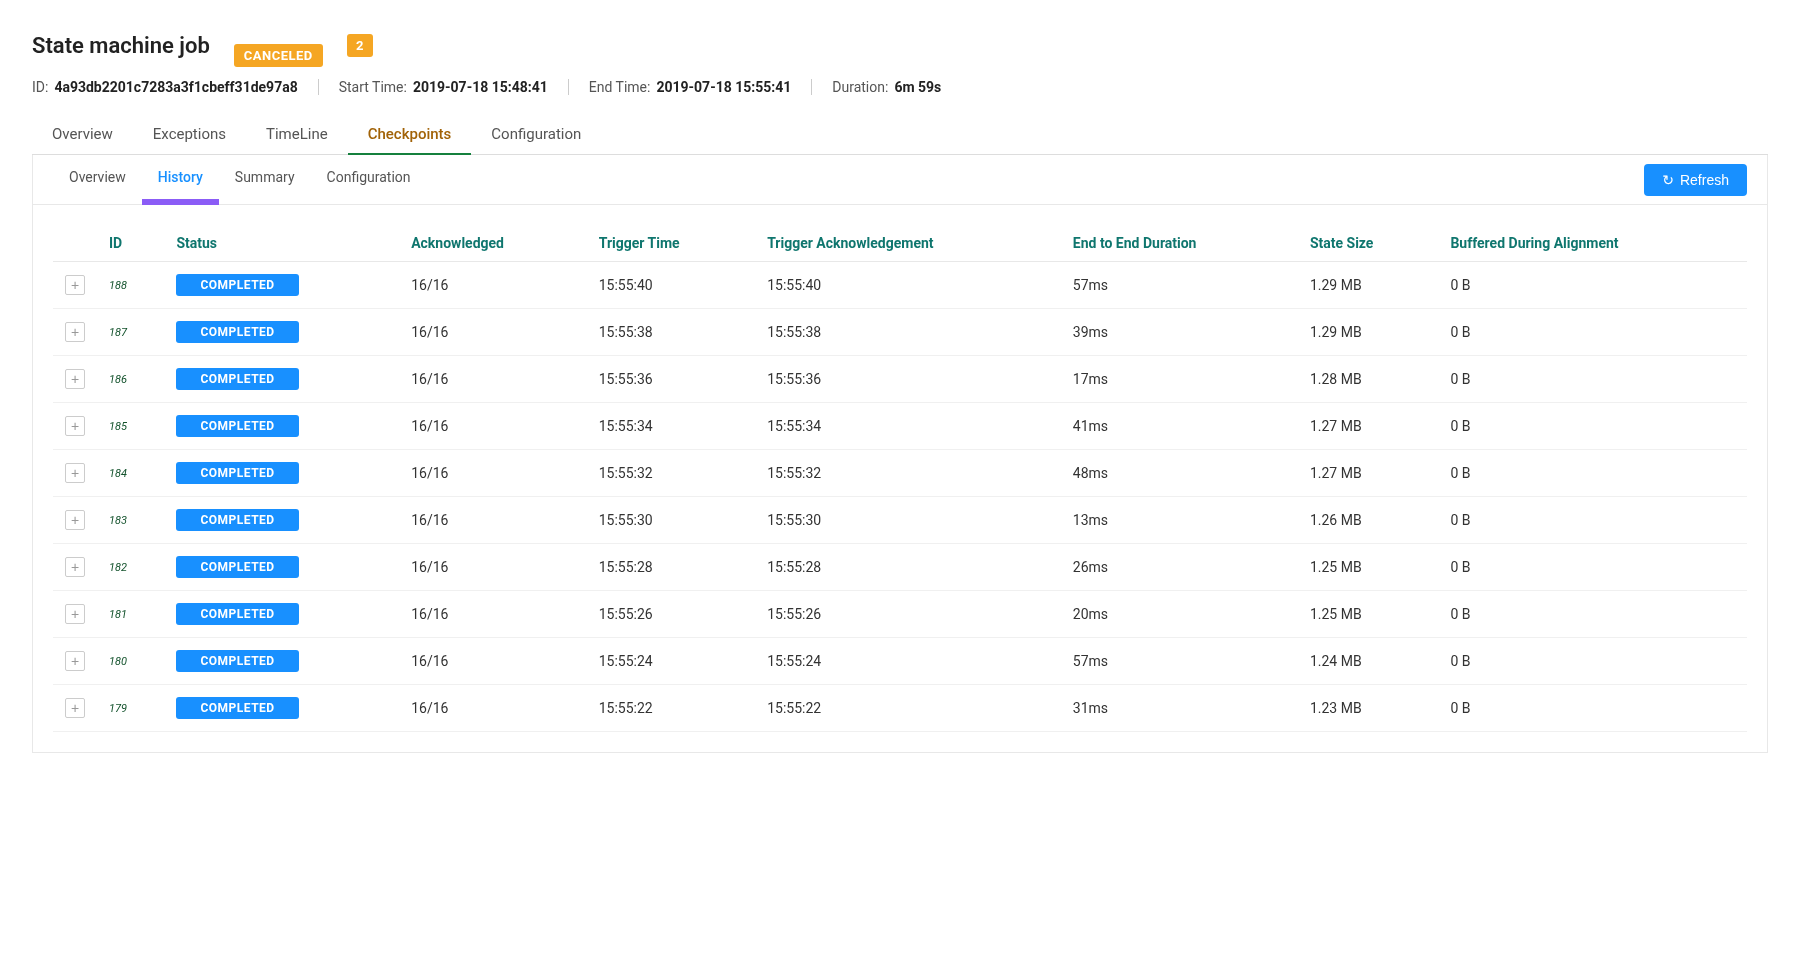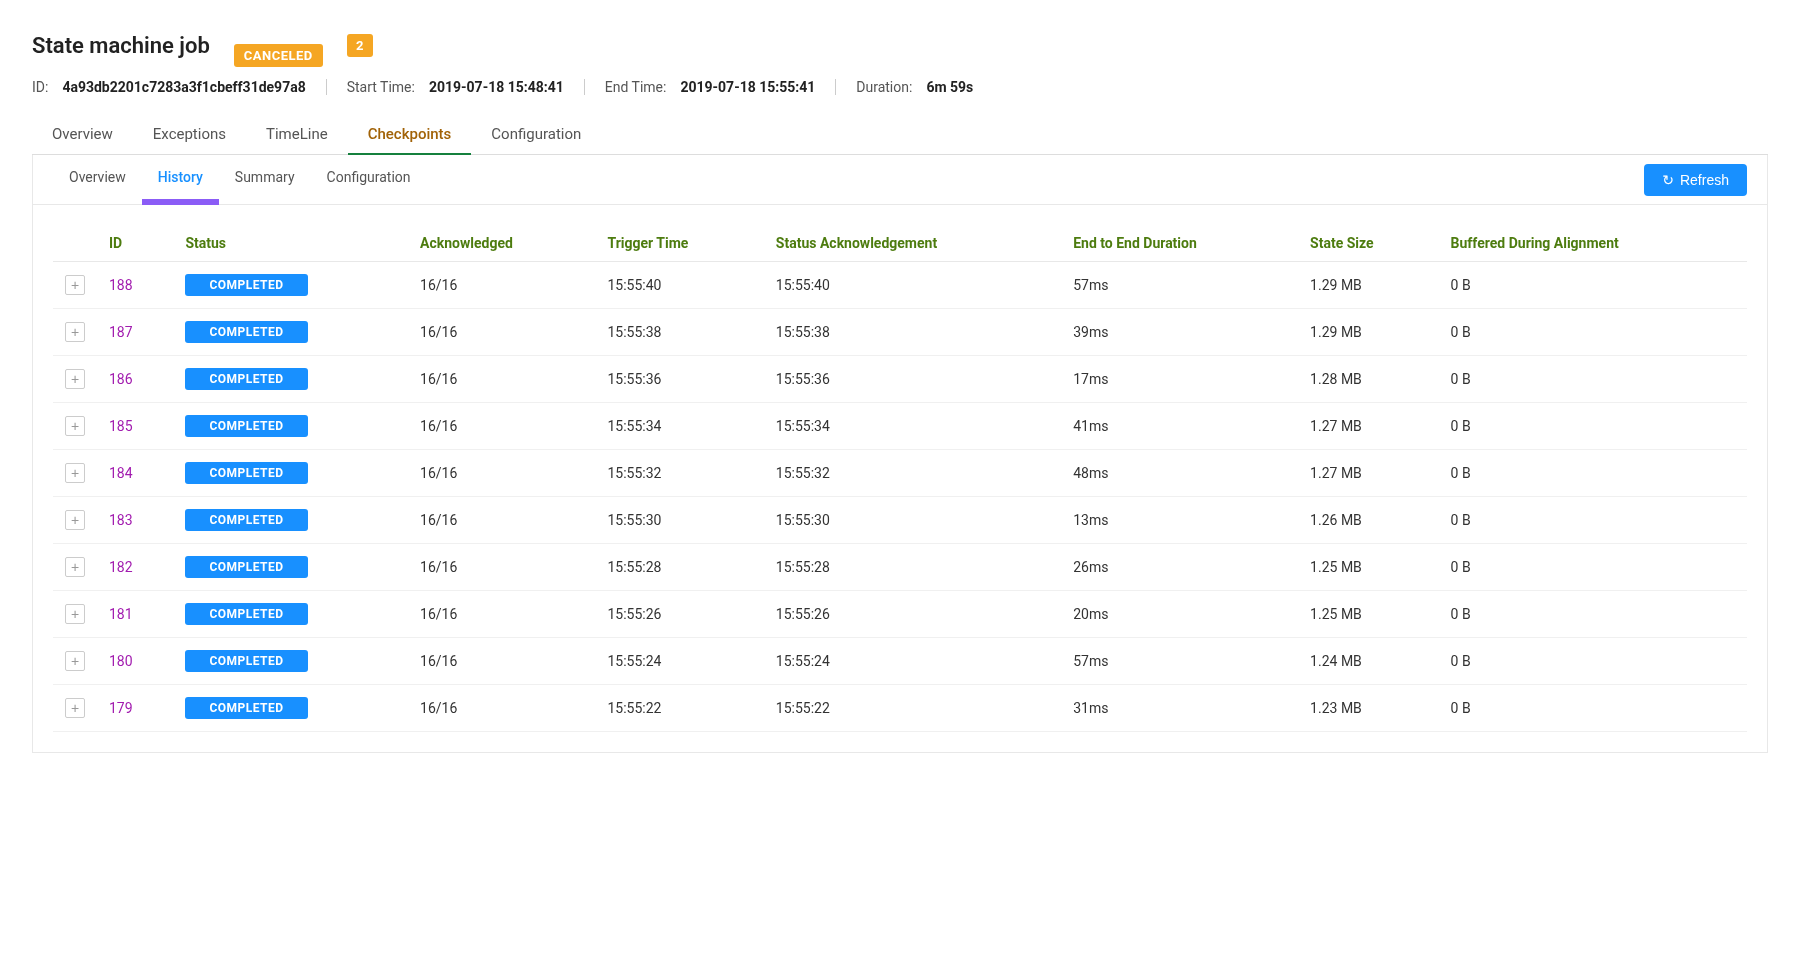--- a/index.html
+++ b/index.html
@@ -50,21 +50,21 @@
       align-items: center;
       gap: 0;
       font-size: 14px;
       color: #555;
       margin-bottom: 20px;
       flex-wrap: wrap;
     }
     .meta-item {
       display: flex;
       align-items: center;
-      gap: 14px;
+      gap: 6px;
       padding-right: 20px;
     }
     .meta-item + .meta-item {
       padding-left: 20px;
       border-left: 1px solid #ccc;
     }
     .meta-label {
       color: #555;
     }
     .meta-value {
@@ -139,21 +139,21 @@
       padding: 20px;
     }
     table {
       width: 100%;
       border-collapse: collapse;
     }
     thead th {
       text-align: left;
       font-weight: 700;
       font-size: 14px;
-      color: #4d7c0f;
+      color: #0f766e;
       padding: 10px 12px;
       border-bottom: 1px solid #e8e8e8;
     }
     thead th:first-child {
       width: 32px;
     }
     tbody tr {
       border-bottom: 1px solid #f0f0f0;
     }
     tbody td {
@@ -181,22 +181,23 @@
       color: #fff;
       font-weight: 700;
       font-size: 12px;
       padding: 4px 24px;
       border-radius: 3px;
       letter-spacing: 0.5px;
       display: inline-block;
       white-space: nowrap;
     }
     .id-cell {
-      font-size: 14px;
-      color: #a21caf;
+      font-size: 11px;
+      color: #14532d;
+      font-style: italic;
     }
   </style>
 </head>
 <body>
 
 <div class="page-wrapper">
 
   <div class="header-row">
     <span class="page-title">State machine job</span>
     <span class="badge-canceled">CANCELED</span>
@@ -247,21 +248,21 @@
 
     <div class="table-wrapper">
       <table>
         <thead>
           <tr>
             <th></th>
             <th>ID</th>
             <th>Status</th>
             <th>Acknowledged</th>
             <th>Trigger Time</th>
-            <th>Status Acknowledgement</th>
+            <th>Trigger Acknowledgement</th>
             <th>End to End Duration</th>
             <th>State Size</th>
             <th>Buffered During Alignment</th>
           </tr>
         </thead>
         <tbody id="table-body">
         <tr>
       <td>
         <button class="expand-btn">+</button>
       </td>

